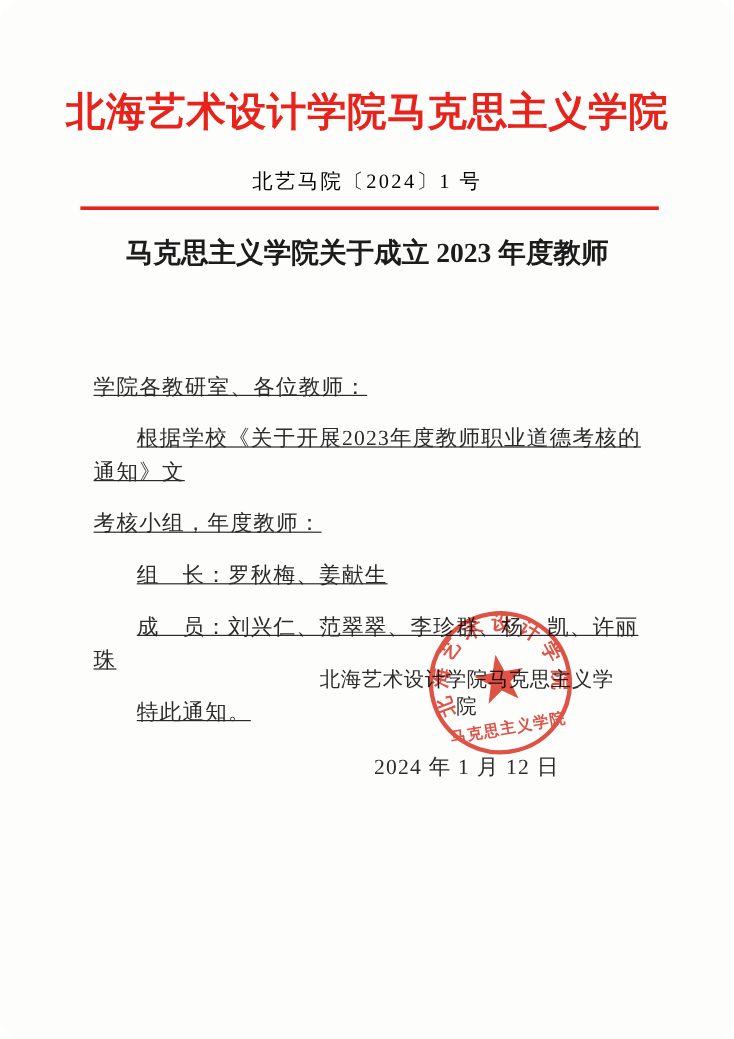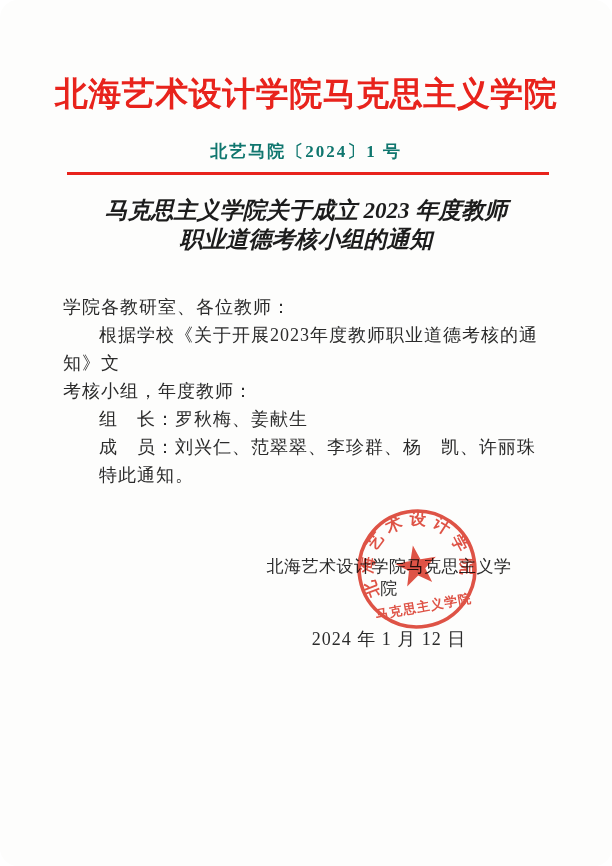--- a/index.html
+++ b/index.html
@@ -28,55 +28,53 @@
     letter-spacing: 0.5px;
     line-height: 40px;
   }
   .doc-number {
     position: absolute;
     top: 141px;
     left: 0;
     width: 612px;
     text-align: center;
     font-size: 17px;
-    color: #0f766e;
+    color: #000000;
     letter-spacing: 2px;
     line-height: 22px;
-    font-weight: bold;
   }
   .red-rule {
     position: absolute;
     top: 172px;
     left: 67px;
     width: 482px;
     height: 3px;
     background: #e8231c;
   }
   .notice-title {
     position: absolute;
     top: 196px;
     left: 0;
     width: 612px;
     text-align: center;
     font-size: 23px;
     font-weight: bold;
     color: #1c1c1c;
     line-height: 29px;
-    font-style: italic;
   }
   .body-text {
     position: absolute;
     top: 293px;
     left: 63px;
     width: 487px;
     font-size: 18px;
     color: #2b2b2b;
     line-height: 28px;
   }
-  .body-text p { margin: 0; letter-spacing: 1px; }
+  .body-text p { margin: 15px; letter-spacing: 1px; text-decoration: underline; }
   .body-text p.indent { text-indent: 2em; }
   .signature-block {
     position: absolute;
     top: 556px;
     right: 98px;
     width: 250px;
     text-align: center;
     color: #2b2b2b;
   }
   .sig-org {
@@ -108,21 +106,20 @@
 <div class="page">
 
   <div class="org-title">北海艺术设计学院马克思主义学院</div>
 
   <div class="doc-number">北艺马院〔2024〕1 号</div>
 
   <div class="red-rule"></div>
 
   <div class="notice-title">
     <div>马克思主义学院关于成立 2023 年度教师</div>
-    <div>职业道德考核小组的通知</div>
   </div>
 
   <div class="body-text">
     <p>学院各教研室、各位教师：</p>
     <p class="indent">根据学校《关于开展2023年度教师职业道德考核的通知》文</p>
     <p>考核小组，年度教师：</p>
     <p class="indent">组　长：罗秋梅、姜献生</p>
     <p class="indent">成　员：刘兴仁、范翠翠、李珍群、杨　凯、许丽珠</p>
     <p class="indent">特此通知。</p>
   </div>

